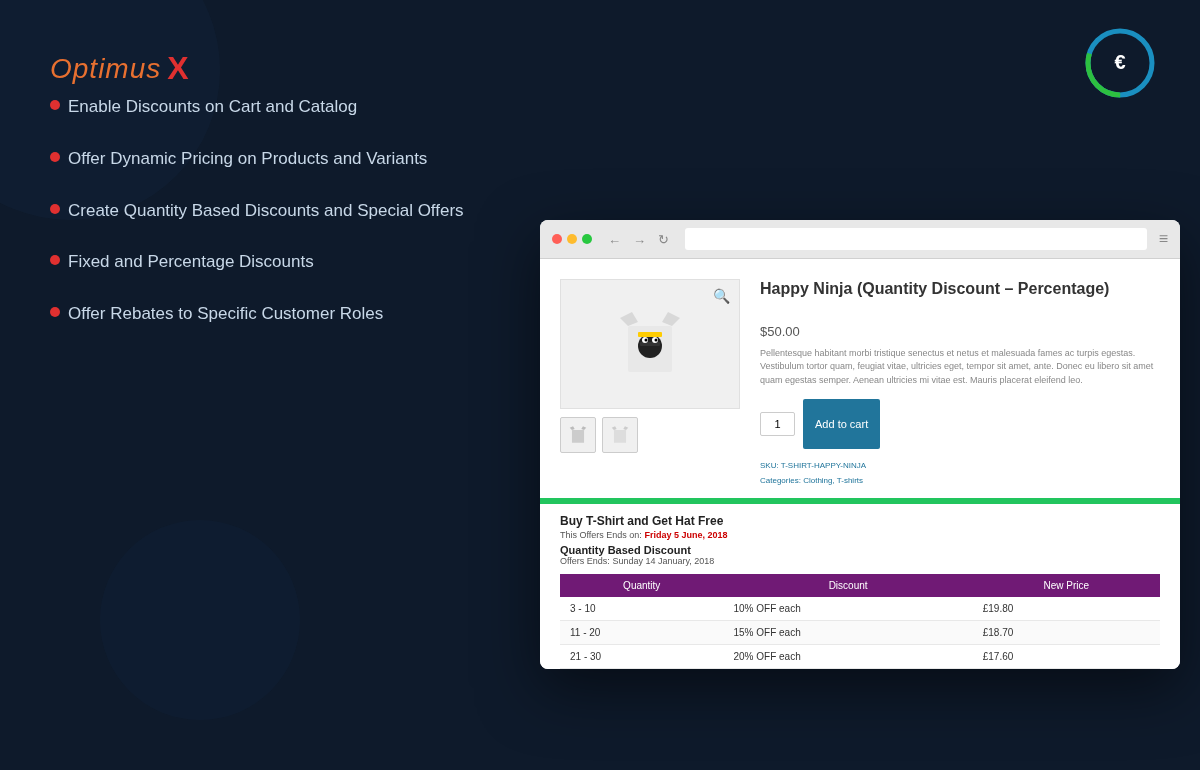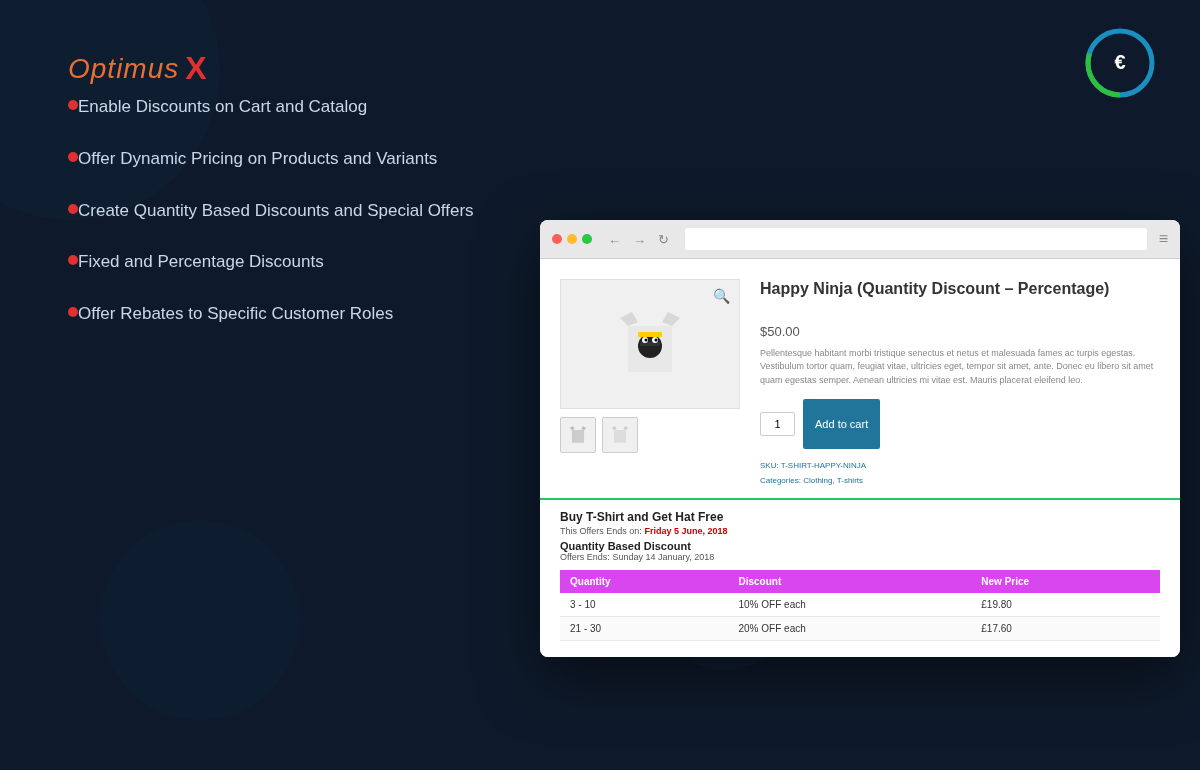--- a/index.html
+++ b/index.html
@@ -34,21 +34,20 @@
       background: #2a5a9f;
       bottom: 100px; right: 400px;
     }
 
     
     .left-content {
       position: absolute;
       top: 50px;
       left: 50px;
       width: 460px;
-      margin-left: 18px;
     }
 
     .brand-title {
       display: flex;
       align-items: center;
       gap: 0;
       margin-bottom: 8px;
     }
 
     .brand-optimus {
@@ -78,21 +77,21 @@
     .feature-list {
       list-style: none;
       display: flex;
       flex-direction: column;
       gap: 28px;
     }
 
     .feature-item {
       display: flex;
       align-items: flex-start;
-      gap: 0;
+      gap: 8px;
       color: #c8d8e8;
       font-size: 17px;
       line-height: 1.4;
     }
 
     .bullet {
       width: 10px;
       height: 10px;
       background: #e03030;
       border-radius: 50%;
@@ -278,22 +277,22 @@
       color: #999;
       line-height: 1.8;
     }
 
     .product-meta span {
       color: #21759b;
     }
 
     
     .offer-section {
-      padding: 0 20px 16px 20px;
-      border-top: 2px solid #22c55e;
+      padding: 0 20px 0 20px;
+      border-top: 6px solid #22c55e;
     }
 
     .offer-title {
       font-size: 12px;
       font-weight: 700;
       color: #222;
       margin: 10px 0 2px 0;
     }
 
     .offer-ends {
@@ -318,25 +317,25 @@
       margin-bottom: 8px;
     }
 
     .discount-table {
       width: 100%;
       border-collapse: collapse;
       font-size: 10px;
     }
 
     .discount-table th {
-      background: #d946ef;
+      background: #701a75;
       color: white;
       padding: 6px 10px;
-      text-align: left;
-      font-weight: 700;
+      text-align: center;
+      font-weight: 400;
     }
 
     .discount-table td {
       padding: 6px 10px;
       border-bottom: 1px solid #e8e8e8;
       color: #333;
     }
 
     .discount-table tr:nth-child(even) td {
       background: #fafafa;
@@ -484,20 +483,25 @@
             <th>New Price</th>
           </tr>
         </thead>
         <tbody>
         <tr>
       <td>3 - 10</td>
       <td>10% OFF each</td>
       <td>£19.80</td>
     </tr>
             <tr>
+      <td>11 - 20</td>
+      <td>15% OFF each</td>
+      <td>£18.70</td>
+    </tr>
+            <tr>
       <td>21 - 30</td>
       <td>20% OFF each</td>
       <td>£17.60</td>
     </tr>
           </tbody>
       </table>
     </div>
   </div>
 </div>
 

